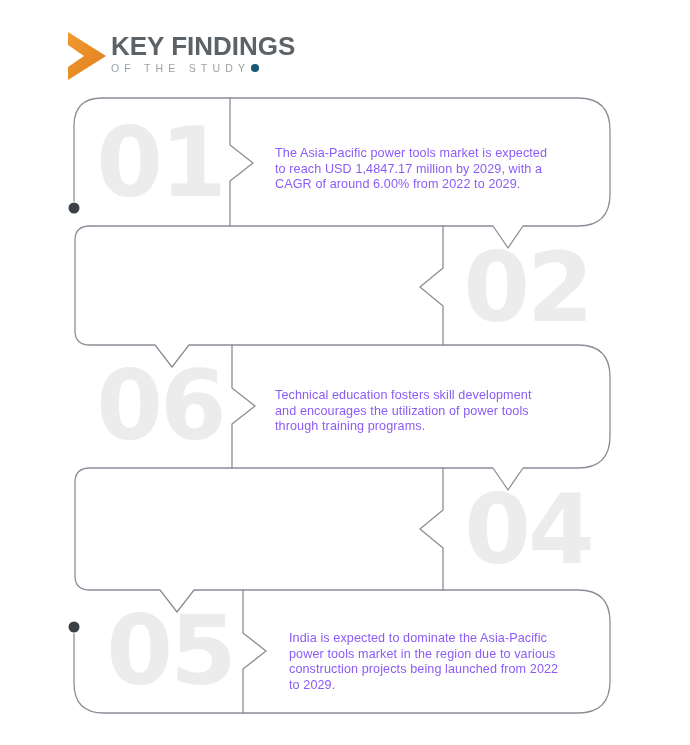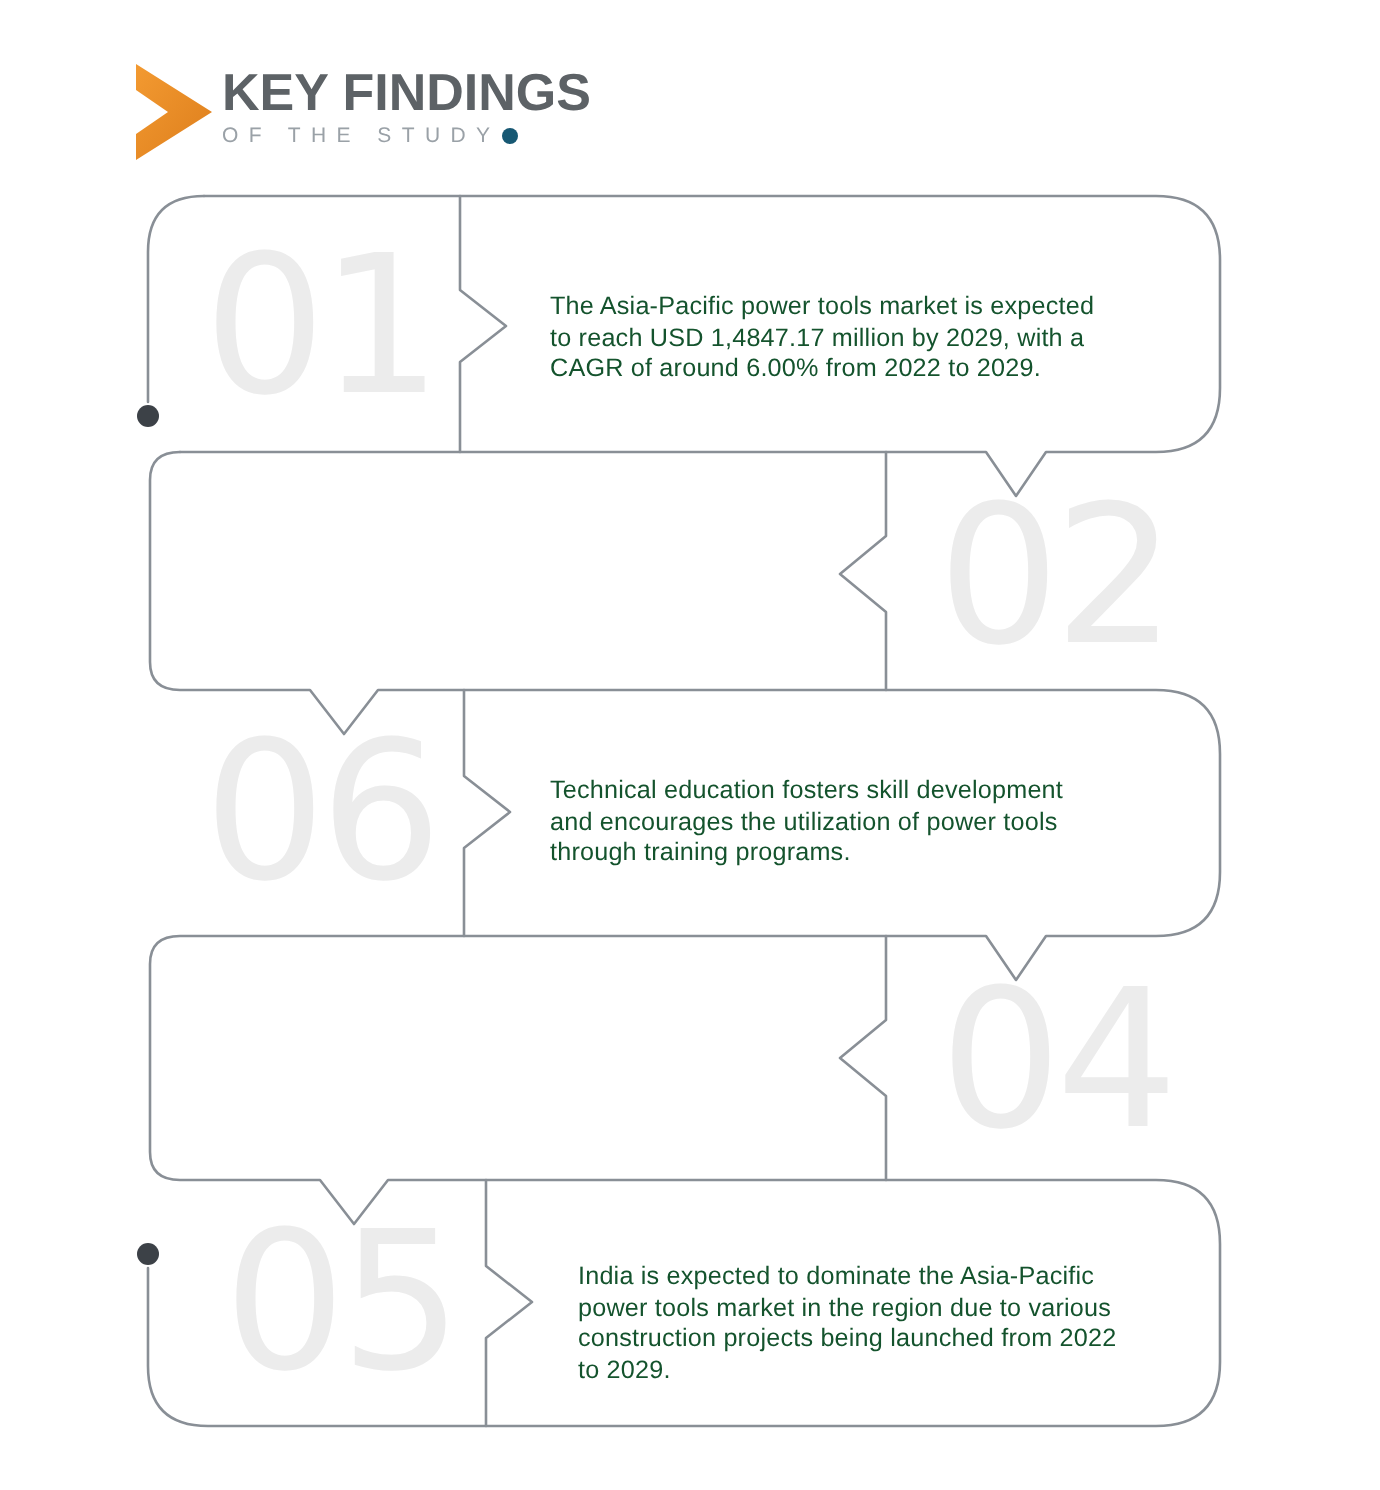--- a/index.html
+++ b/index.html
@@ -18,32 +18,32 @@
     margin:0;font-size:26px;font-weight:bold;color:#5d6266;letter-spacing:0px;line-height:28px;
     font-family:"Liberation Sans",sans-serif;
   }
   .hdr-sub{display:flex;align-items:center;margin-top:2px;}
   .hdr-sub-label{font-size:10.5px;color:#9aa1a7;letter-spacing:5.2px;font-weight:500;}
   .navy-dot{display:inline-block;width:8px;height:8px;border-radius:50%;background:#175873;margin-left:1px;}
   
   .f-num{
     position:absolute;transform:translate(-50%,-50%);
     font-family:"DejaVu Sans","Liberation Sans",sans-serif;
-    font-weight:400;font-size:96px;color:#ececec;letter-spacing:-3px;line-height:1;
+    font-weight:700;font-size:96px;color:#ececec;letter-spacing:-3px;line-height:1;
     user-select:none;
     text-align:center;
   }
   .n1{left:160px;top:163px;}
   .n2{left:527px;top:288px;}
   .n3{left:160px;top:406px;}
   .n4{left:528px;top:530px;}
   .n5{left:170px;top:651px;}
   
   .f-text{
-    position:absolute;font-size:12.6px;line-height:15.6px;color:#14532d;
+    position:absolute;font-size:12.6px;line-height:15.6px;color:#8b5cf6;
     white-space:pre-line;letter-spacing:0.1px;
   }
   .t1{left:275px;top:146px;}
   .t2{right:270px;top:259px;text-align:right;}
   .t3{left:275px;top:388px;}
   .t4{right:270px;top:508px;text-align:right;}
   .t5{left:289px;top:631px;}
 </style>
 </head>
 <body>

